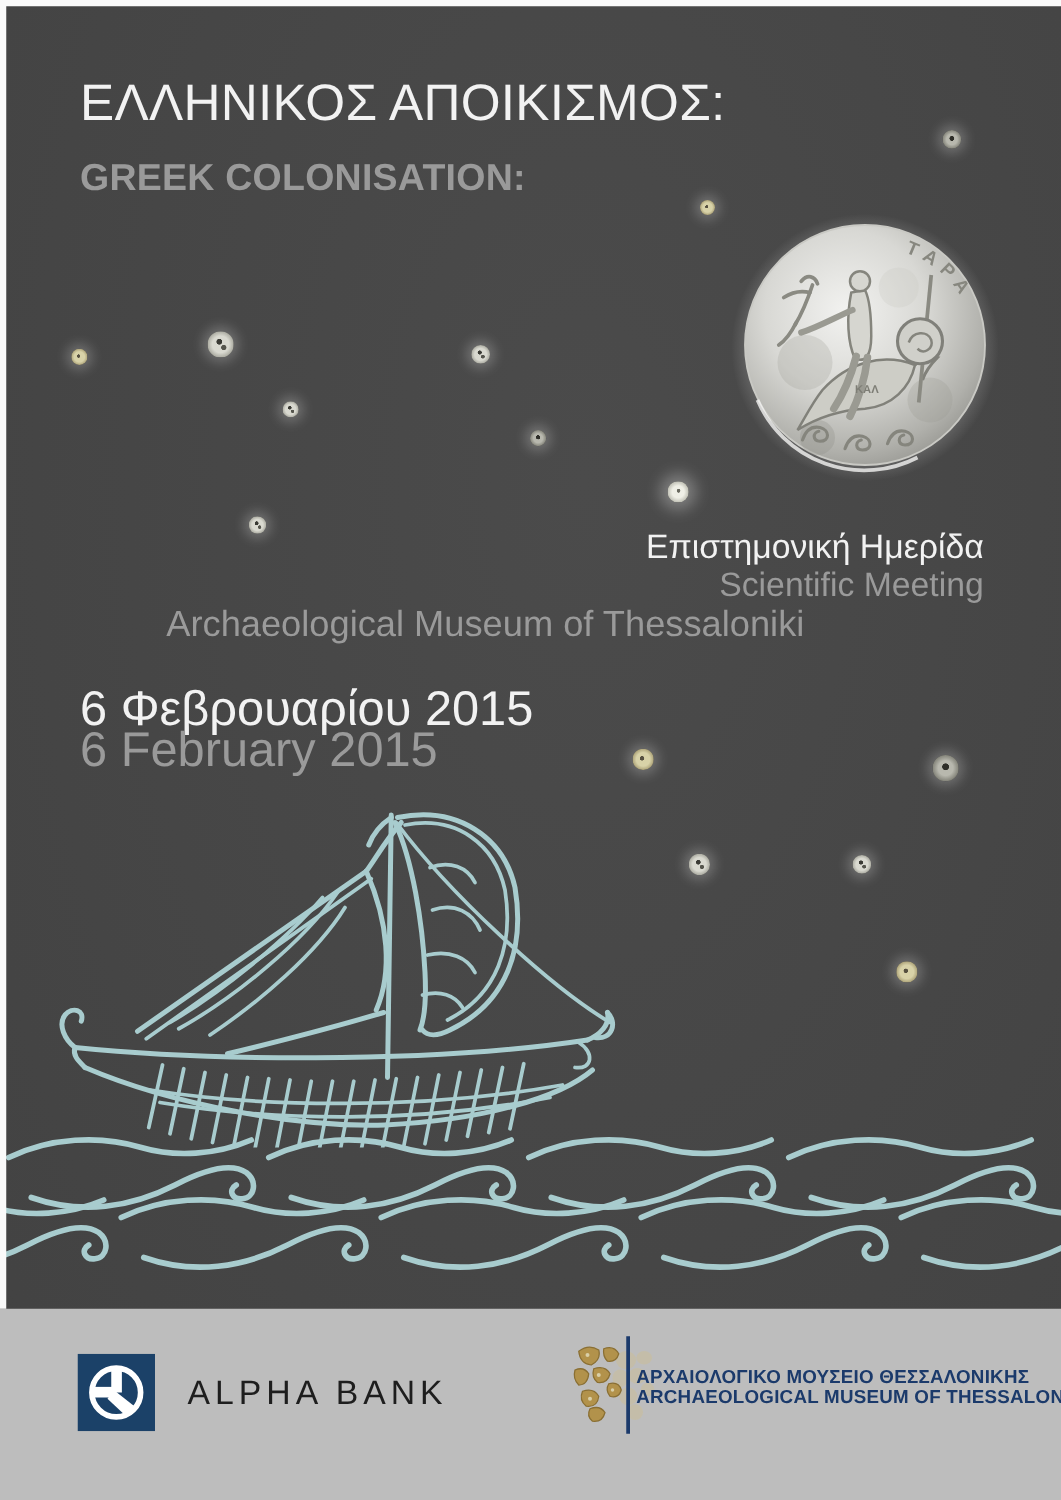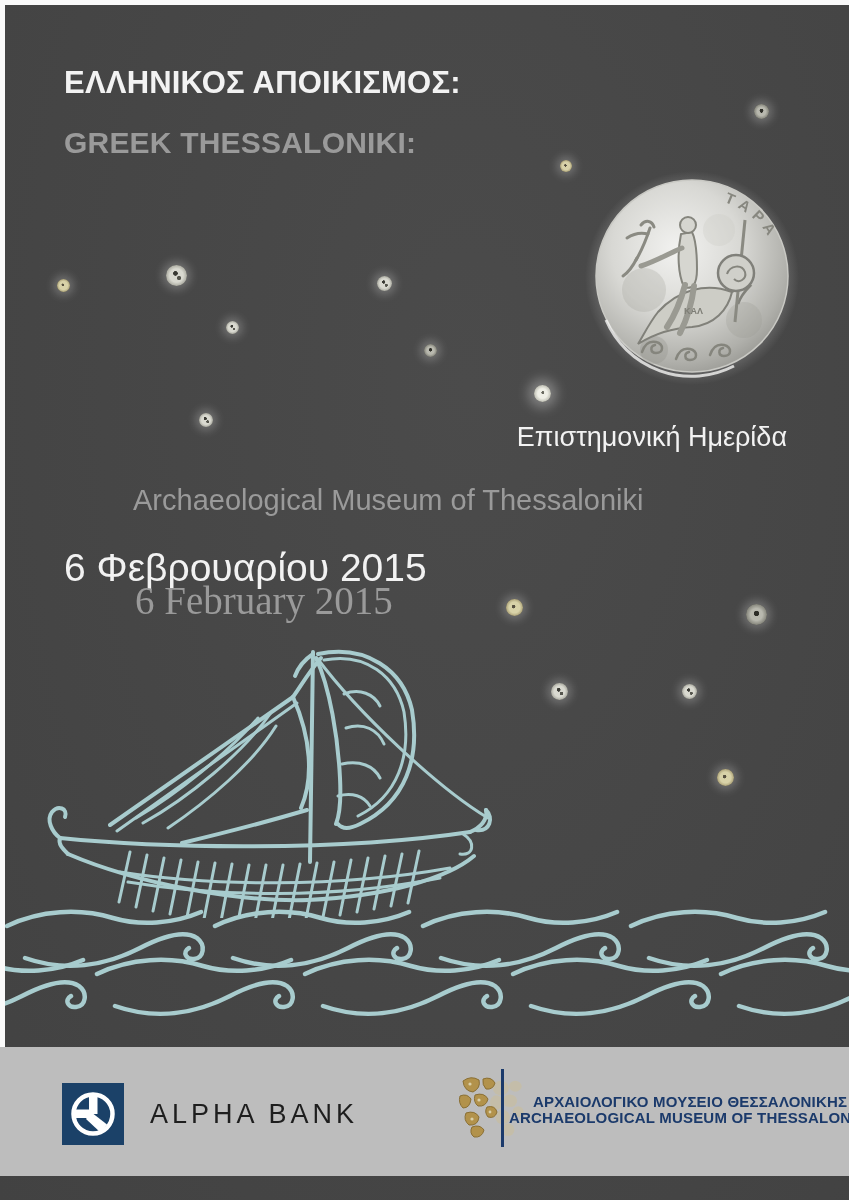--- a/index.html
+++ b/index.html
@@ -8,32 +8,32 @@
     background:radial-gradient(ellipse at 55% 32%, #4b4b4b 0%, #464646 55%, #424242 100%);
     font-family:"Liberation Sans", sans-serif;
   }
   .edge-top{position:absolute;left:0;top:0;width:849px;height:5px;background:#fafafa;z-index:50;}
   .edge-left{position:absolute;left:0;top:0;width:5px;height:1047px;background:#fafafa;z-index:50;}
 
   
   .t-white{color:#f2f2f2;}
   .t-gray{color:#9a9a9a;}
   .title-block{position:absolute;left:64px;top:64px;z-index:10;}
-  .title-greek{font-size:31px;font-weight:700;line-height:37px;letter-spacing:.2px;}
+  .title-greek{font-size:41px;font-weight:400;line-height:37px;letter-spacing:.2px;}
   .title-english{font-size:30px;font-weight:700;line-height:37px;letter-spacing:.2px;}
   .title-gap{height:23px;}
 
   .event-block{position:absolute;right:62px;top:422px;text-align:right;z-index:10;
     font-size:27px;font-weight:400;line-height:31px;}
   .venue-block{position:absolute;left:64px;top:484px;z-index:10;
     font-size:29px;font-weight:400;line-height:33px;}
   .venue-block .indent{margin-left:69px;}
   .date-block{position:absolute;left:64px;top:551px;z-index:10;
     font-size:39px;font-weight:400;line-height:33px;}
-  .date-block .indent{margin-left:71px;font-family:Liberation Serif, serif;}
+  .date-block .indent{}
 
   
   .dot{position:absolute;border-radius:50%;z-index:5;
     box-shadow:0 0 9px 4px rgba(255,255,255,.22);}
   .dot-silver{background:
     radial-gradient(circle at 45% 40%, #3a3a34 0 12%, rgba(0,0,0,0) 15%),
     radial-gradient(circle at 62% 62%, #55554d 0 10%, rgba(0,0,0,0) 13%),
     radial-gradient(circle, #d9d9d0 0 45%, #a8a89e 72%, #7c7c74 100%);}
   .dot-gold{background:
     radial-gradient(circle at 45% 45%, #565040 0 12%, rgba(0,0,0,0) 15%),
@@ -47,25 +47,25 @@
     box-shadow:0 0 12px 6px rgba(255,255,255,.30);}
 
   
   .coin-wrap{position:absolute;left:584px;top:170px;width:216px;height:216px;z-index:8;}
 
   
   .ship-wrap{position:absolute;left:8px;top:618px;width:520px;height:300px;z-index:6;}
   .waves-wrap{position:absolute;left:0;top:900px;width:849px;height:135px;z-index:6;}
 
   
-  .footer{position:absolute;left:0;top:1047px;width:849px;height:129px;background:#bdbdbd;z-index:40;}
+  .footer{position:absolute;left:0;top:1047px;width:849px;height:153px;background:#bdbdbd;z-index:40;}
   .alpha-logo{position:absolute;left:62px;top:36px;width:62px;height:62px;}
   .alpha-label{position:absolute;left:150px;top:36px;height:62px;display:flex;align-items:center;
     font-size:27px;font-weight:500;letter-spacing:4px;color:#1e1e1e;}
-  .museum-logo{position:absolute;left:455px;top:22px;width:380px;height:110px;text-align:center;}
+  .museum-logo{position:absolute;left:455px;top:22px;width:380px;height:110px;}
   .museum-emblem{position:absolute;left:2px;top:6px;width:46px;height:64px;}
   .museum-emblem-faded{position:absolute;left:33px;top:10px;width:42px;height:58px;opacity:.45;}
   .museum-divider{position:absolute;left:46px;top:0;width:3px;height:78px;background:#1b3a6b;}
   .museum-text{position:absolute;left:54px;top:25px;color:#1b3a6b;font-weight:700;
     font-size:15px;line-height:16px;letter-spacing:.2px;white-space:nowrap;}
 </style>
 </head>
 <body>
 
 <div class="poster">
@@ -138,25 +138,26 @@
       <text font-size="15" font-weight="700" fill="#87877f" letter-spacing="6">
         <textPath href="#legarc">ΤΑΡΑ</textPath>
       </text>
       <text x="100" y="144" font-size="9" font-weight="700" fill="#7e7e76">ΚΑΛ</text>
     </svg>
   </div>
 
   <div class="title-block">
     <div class="title-greek t-white">ΕΛΛΗΝΙΚΟΣ ΑΠΟΙΚΙΣΜΟΣ:</div>
     <div class="title-gap"></div>
-    <div class="title-english t-gray">GREEK THESSALONIKI:</div>
+    <div class="title-english t-gray">GREEK COLONISATION:</div>
   </div>
 
   <div class="event-block">
     <div class="t-white">Επιστημονική Ημερίδα</div>
+    <div class="t-gray">Scientific Meeting</div>
   </div>
 
   <div class="venue-block">
     <div class="t-gray indent">Archaeological Museum of Thessaloniki</div>
   </div>
 
   <div class="date-block">
     <div class="t-white">6 Φεβρουαρίου 2015</div>
     <div class="t-gray indent">6 February 2015</div>
   </div>

